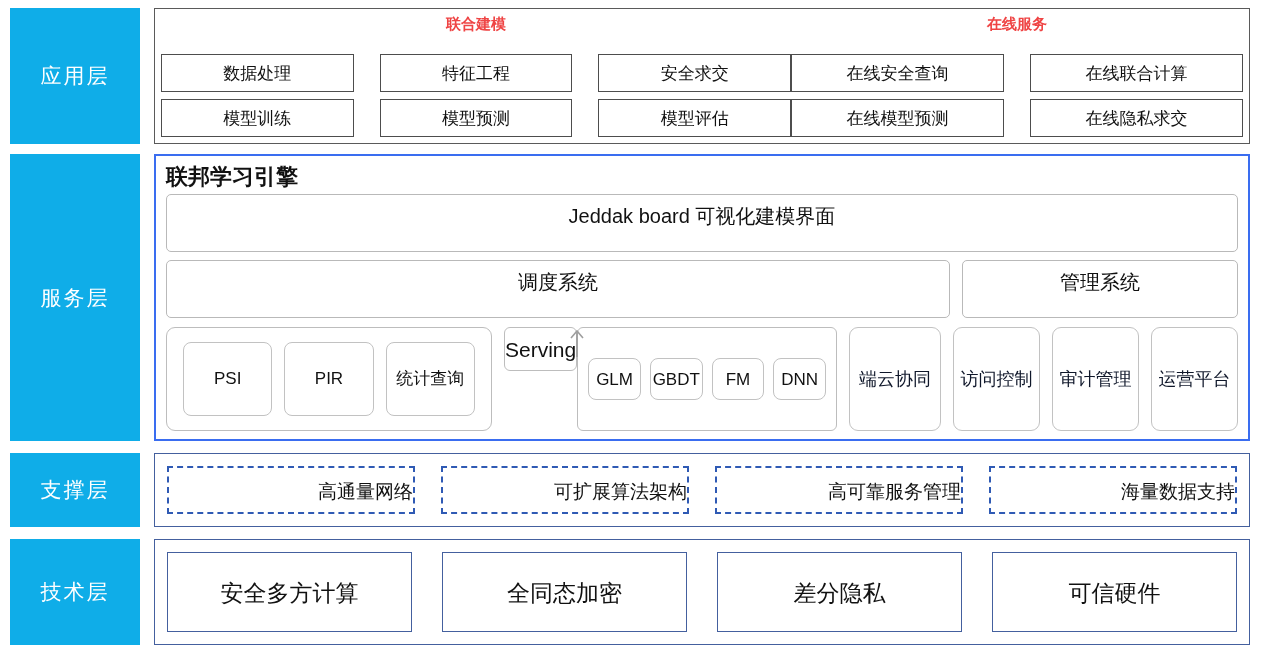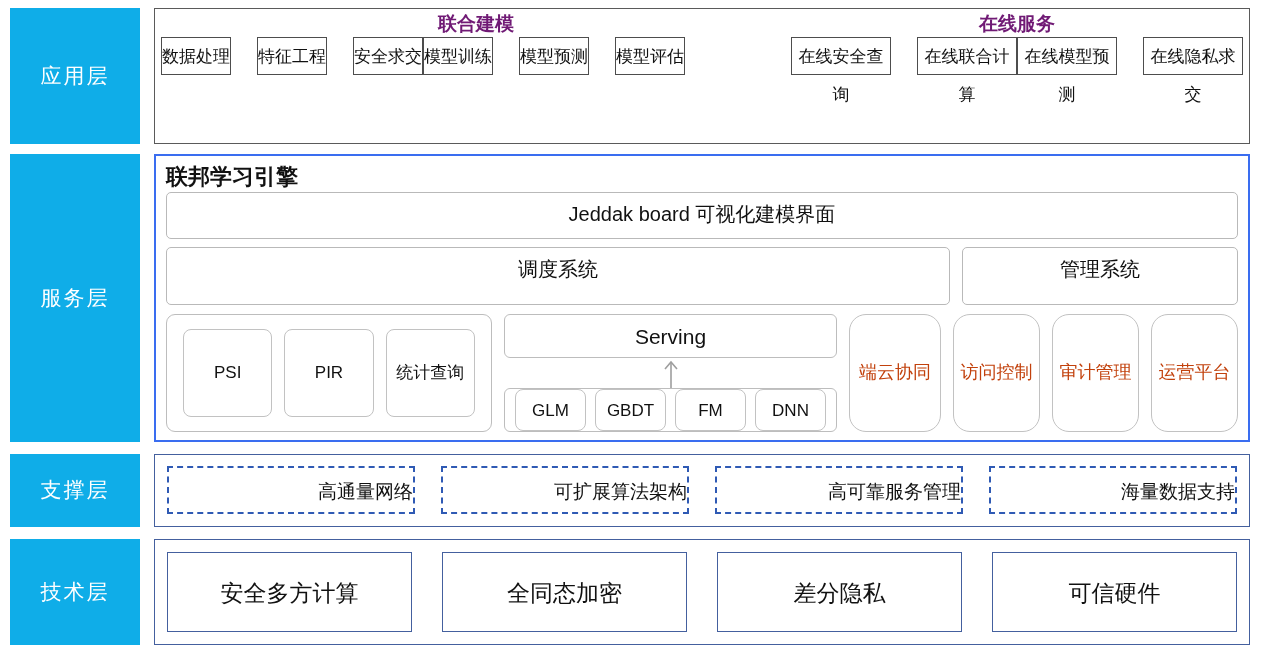--- a/index.html
+++ b/index.html
@@ -59,32 +59,32 @@
   }
   .app-group {
     display: flex;
     flex-direction: column;
     flex: 1 1 auto;
   }
   .app-group.g-modeling { flex: 0 0 630px; }
   .app-group.g-online   { flex: 1 1 auto; }
   .group-title {
     text-align: center;
-    font-size: 19px;
+    font-size: 15px;
     font-weight: bold;
     line-height: 22px;
     height: 24px;
-    color: #701a75;
+    color: #ef4444;
   }
   .app-grid {
     display: flex;
-    flex-direction: row;
-    gap: 0;
-    flex: 1 1 auto;
-    justify-content: flex-start;
+    flex-direction: column;
+    gap: 7px;
+    flex: 1 1 auto;
+    justify-content: flex-end;
   }
   .app-grid-row {
     display: flex;
     gap: 26px;
   }
   .app-box {
     flex: 1 1 0;
     border: 1.2px solid #4d4d4d;
     background: #ffffff;
     height: 38px;
@@ -164,21 +164,20 @@
     color: #111;
     box-sizing: border-box;
     padding: 2px;
     line-height: 1.15;
   }
 
   
   .serving-col {
     flex: 0 0 333px;
     display: flex;
-    flex-direction: column;
     position: relative;
   }
   .serving-bar {
     border: 1px solid #bdbdbd;
     border-radius: 6px;
     height: 44px;
     line-height: 44px;
     text-align: center;
     font-size: 21px;
     color: #111;
@@ -210,28 +209,28 @@
     text-align: center;
     font-size: 17px;
     color: #111;
     background: #fff;
     box-sizing: border-box;
   }
 
   .tall-box {
     flex: 1 1 0;
     border: 1px solid #c2c2c2;
-    border-radius: 17px;
+    border-radius: 9px;
     background: #fff;
     display: flex;
     align-items: center;
     justify-content: center;
     text-align: center;
     font-size: 18px;
-    color: #c2410c;
+    color: #0f172a;
     line-height: 1.25;
     box-sizing: border-box;
   }
   .tall-box.edge-cloud { flex: 0 0 92px; }
 
   
   .row-support { height: 74px; margin-top: 12px; }
   .support-body {
     border: 1.5px solid #44609e;
     display: flex;

